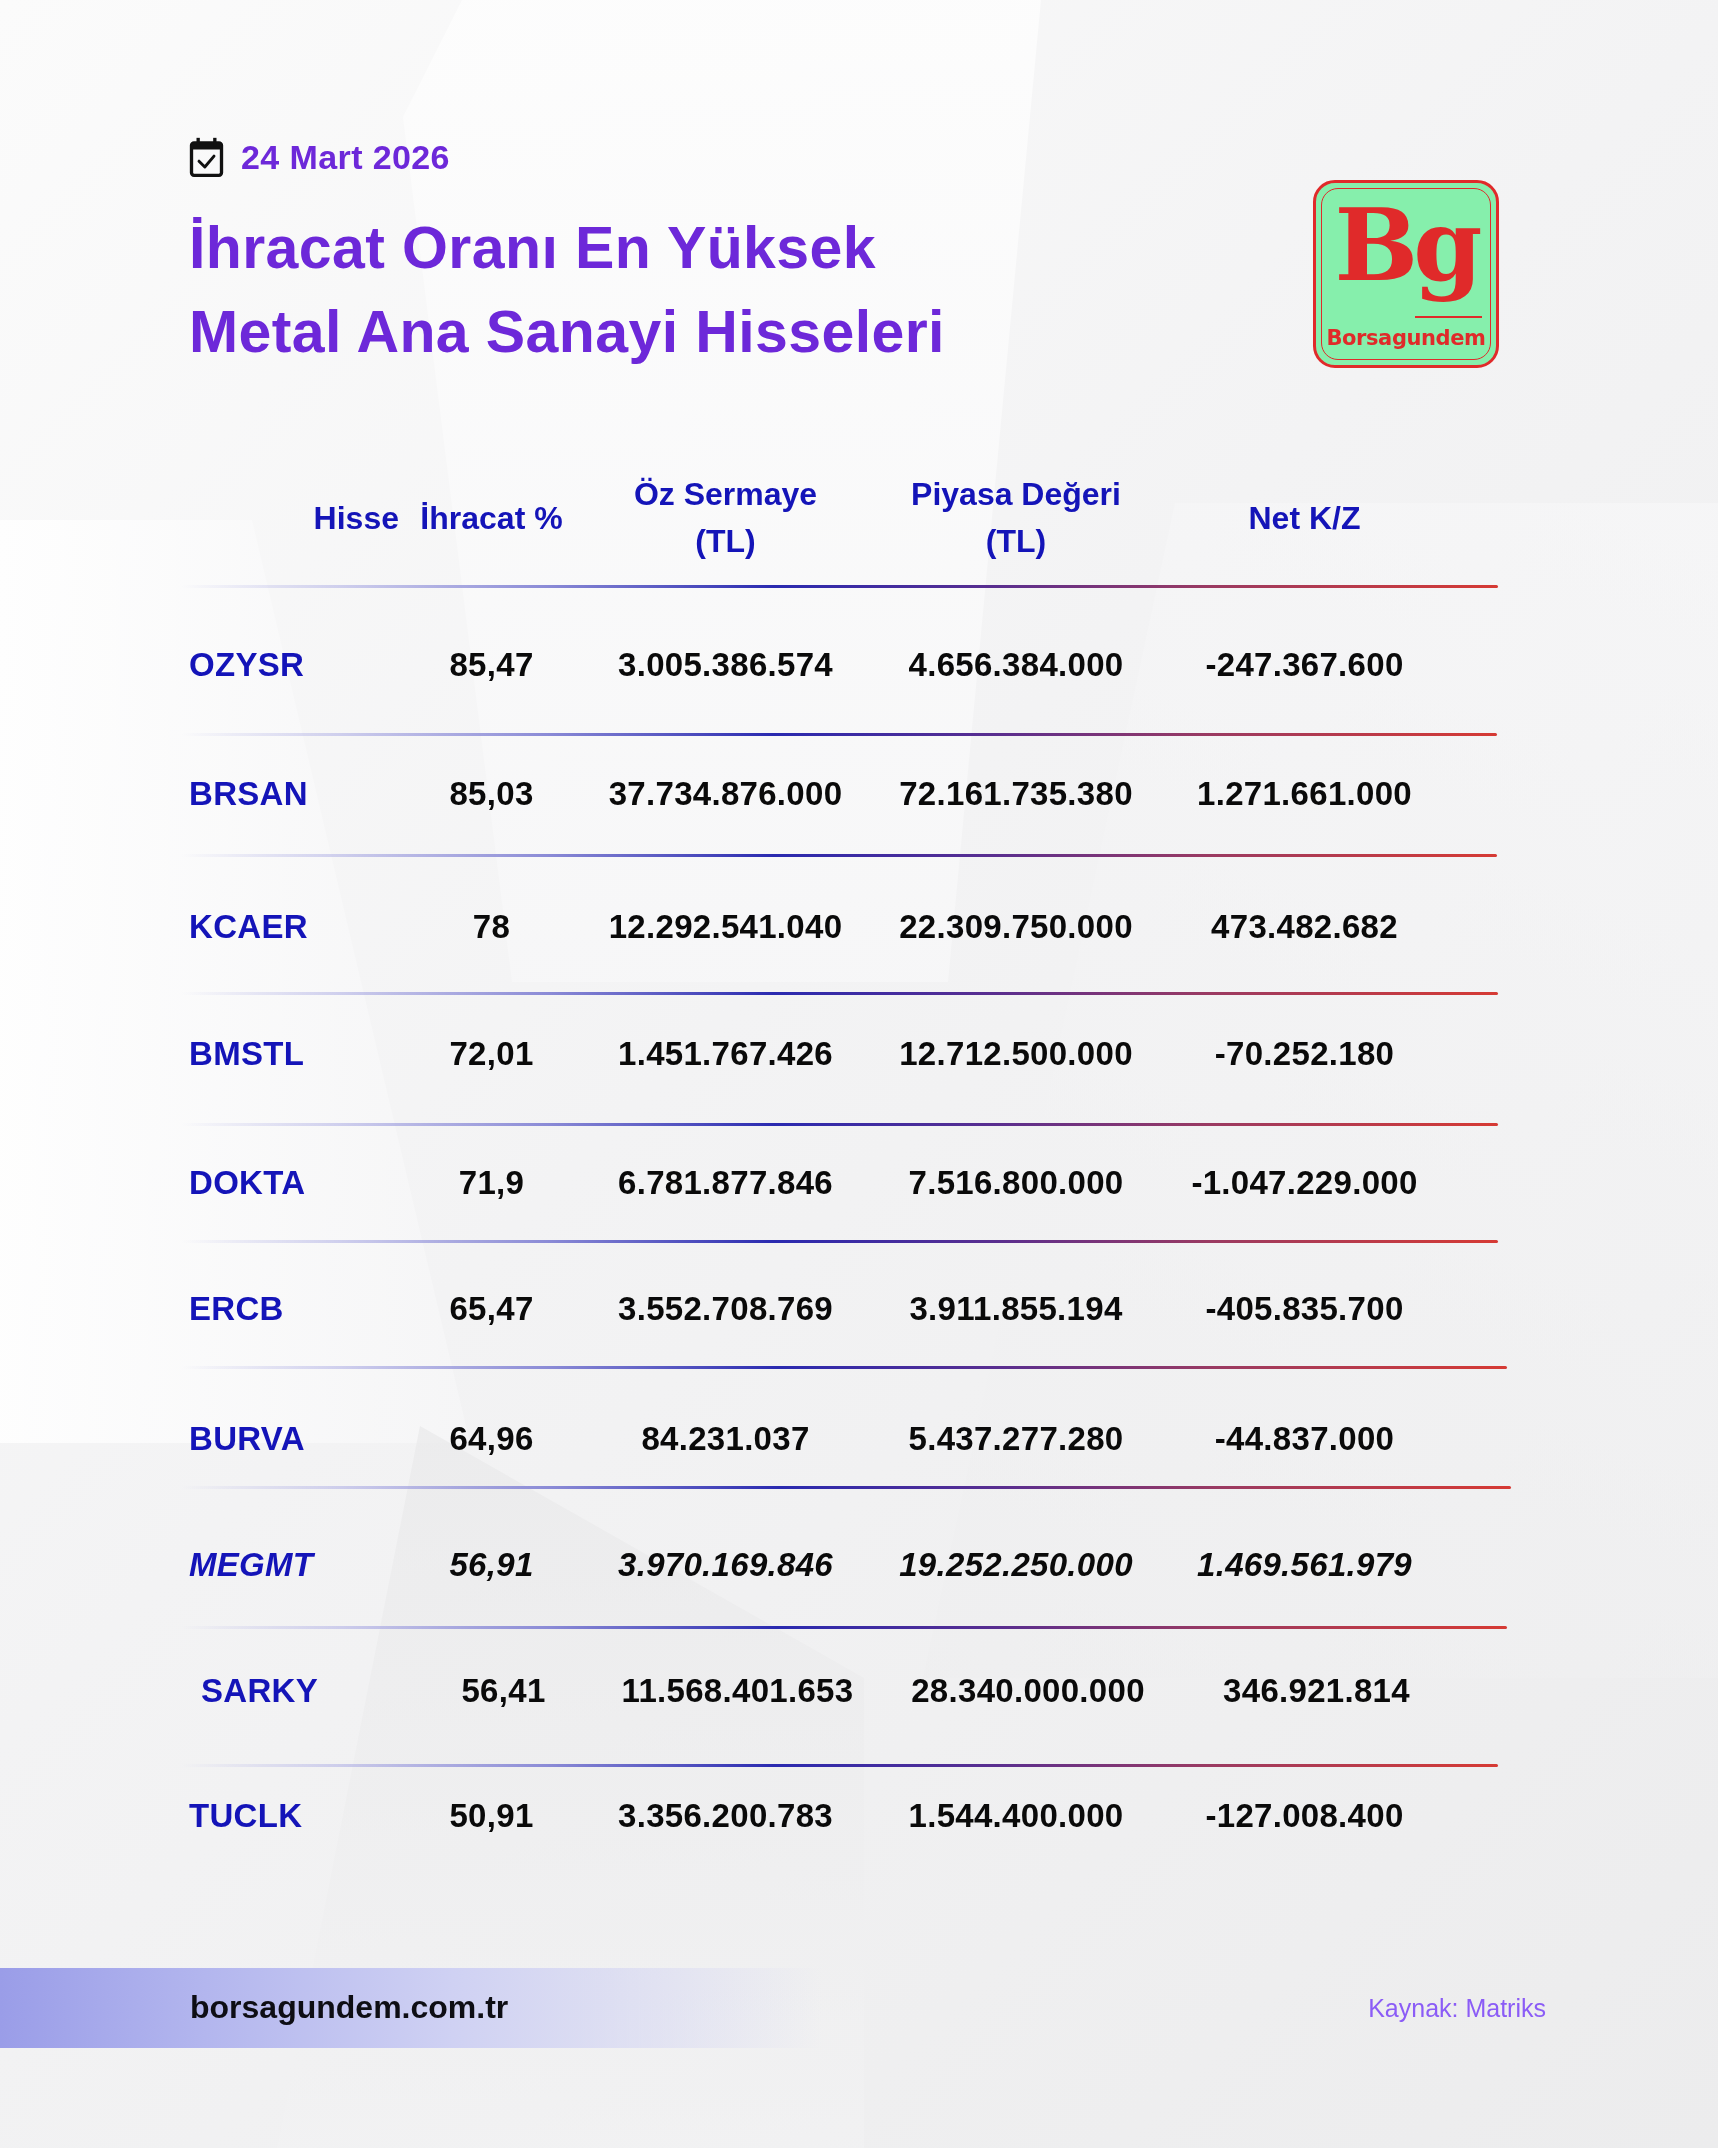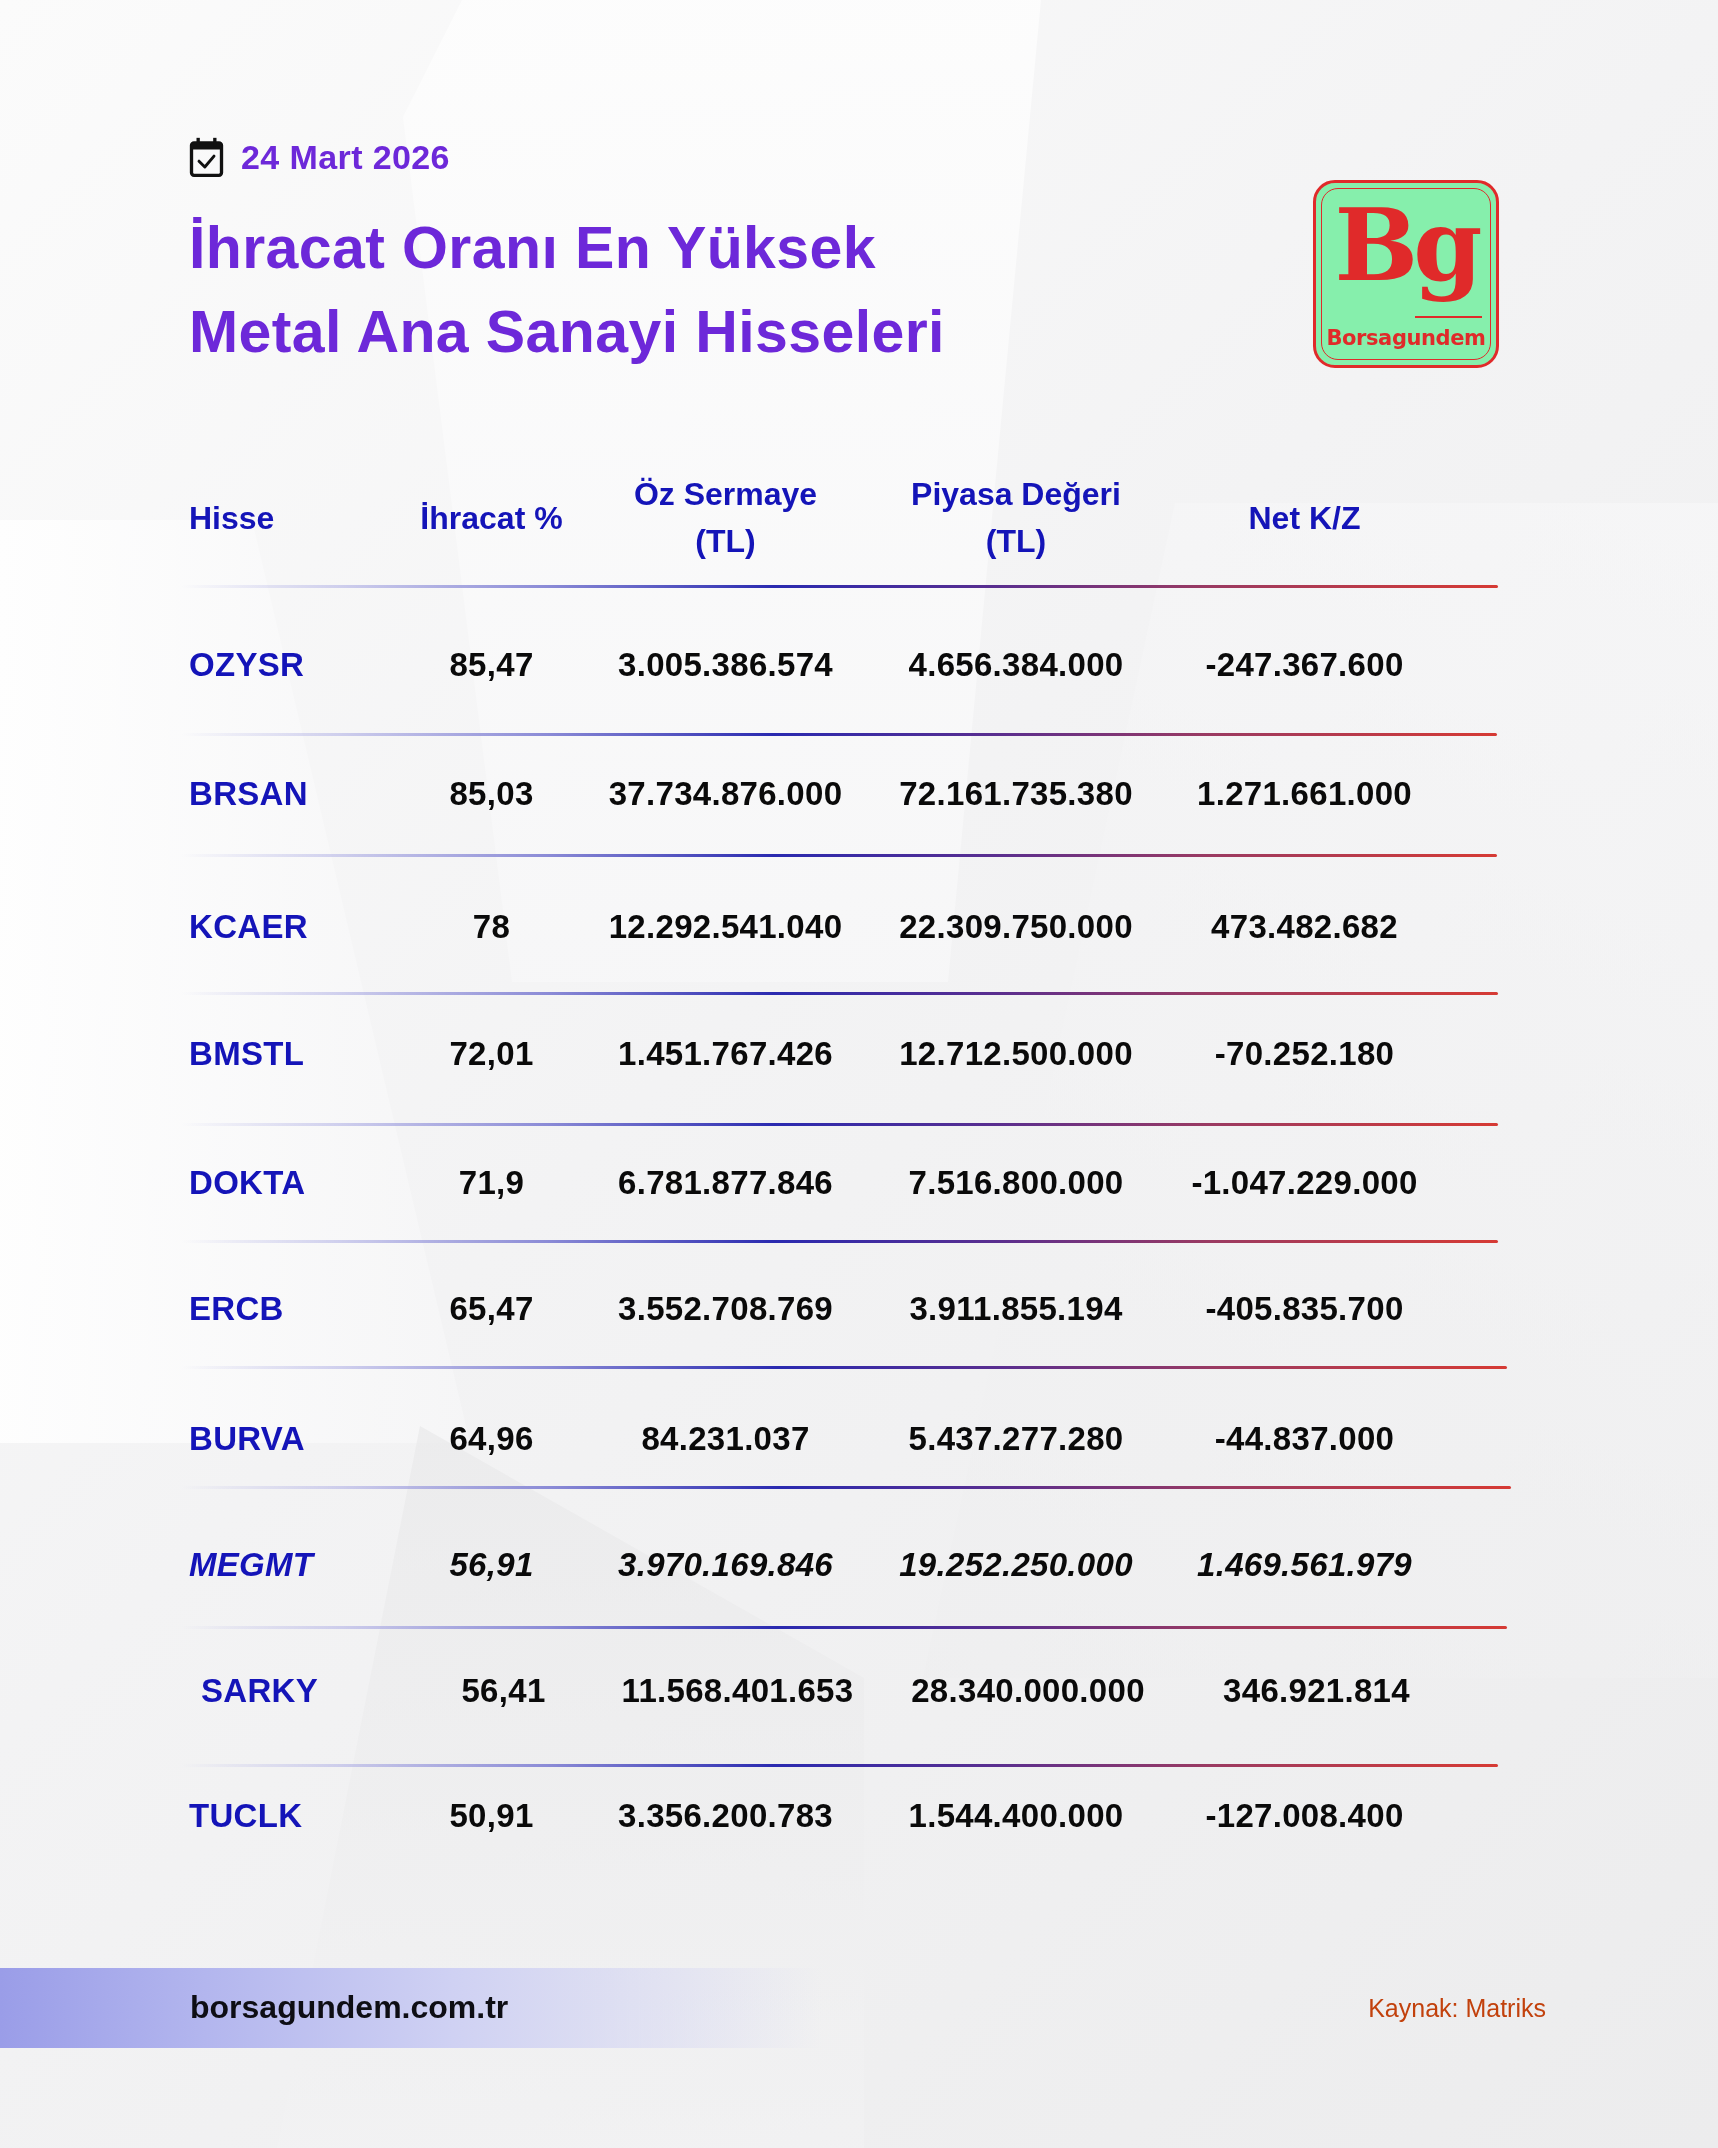--- a/index.html
+++ b/index.html
@@ -97,21 +97,21 @@
   .table { position: absolute; left: 189px; top: 453px; width: 1309px; }
   .thead {
     position: relative; height: 130px;
   }
   .th {
     position: absolute; top: 0; height: 130px;
     display: flex; align-items: center; justify-content: center;
     text-align: center;
     font-size: 32px; font-weight: 700; color: #1414b8; line-height: 47px;
   }
-  .th.first { justify-content: flex-start; text-align: left; }
+  .th.first { justify-content: flex-end; text-align: left; }
   .col-0 { left: 0; width: 210px; }
   .col-1 { left: 210px; width: 185px; }
   .col-2 { left: 394px; width: 285px; }
   .col-3 { left: 680px; width: 294px; }
   .col-4 { left: 973px; width: 285px; }
 
   .divider {
     position: absolute; height: 3.4px; border-radius: 1.7px;
     background: linear-gradient(90deg,
       rgba(200,200,235,0) 0%,
@@ -140,21 +140,21 @@
     position: absolute; left: 0; top: 1968px; width: 822px; height: 80px;
     background: linear-gradient(90deg, #9a9de8 0%, #b3b6ee 25%, #cfd1f3 55%, rgba(236,236,245,0) 100%);
   }
   .footer-url {
     position: absolute; left: 190px; top: 1982px;
     font-size: 32px; font-weight: 700; color: #0e0e14;
     line-height: 50px;
   }
   .footer-source {
     position: absolute; right: 172px; top: 1987px;
-    font-size: 25px; font-weight: 400; color: #c2410c;
+    font-size: 25px; font-weight: 400; color: #8b5cf6;
     line-height: 42px;
     margin-left: 48px;
   }
 </style>
 </head>
 <body>
 
 <div class="bg-shape bg-a"></div>
 <div class="bg-shape bg-e"></div>
 <div class="bg-shape bg-b"></div>

